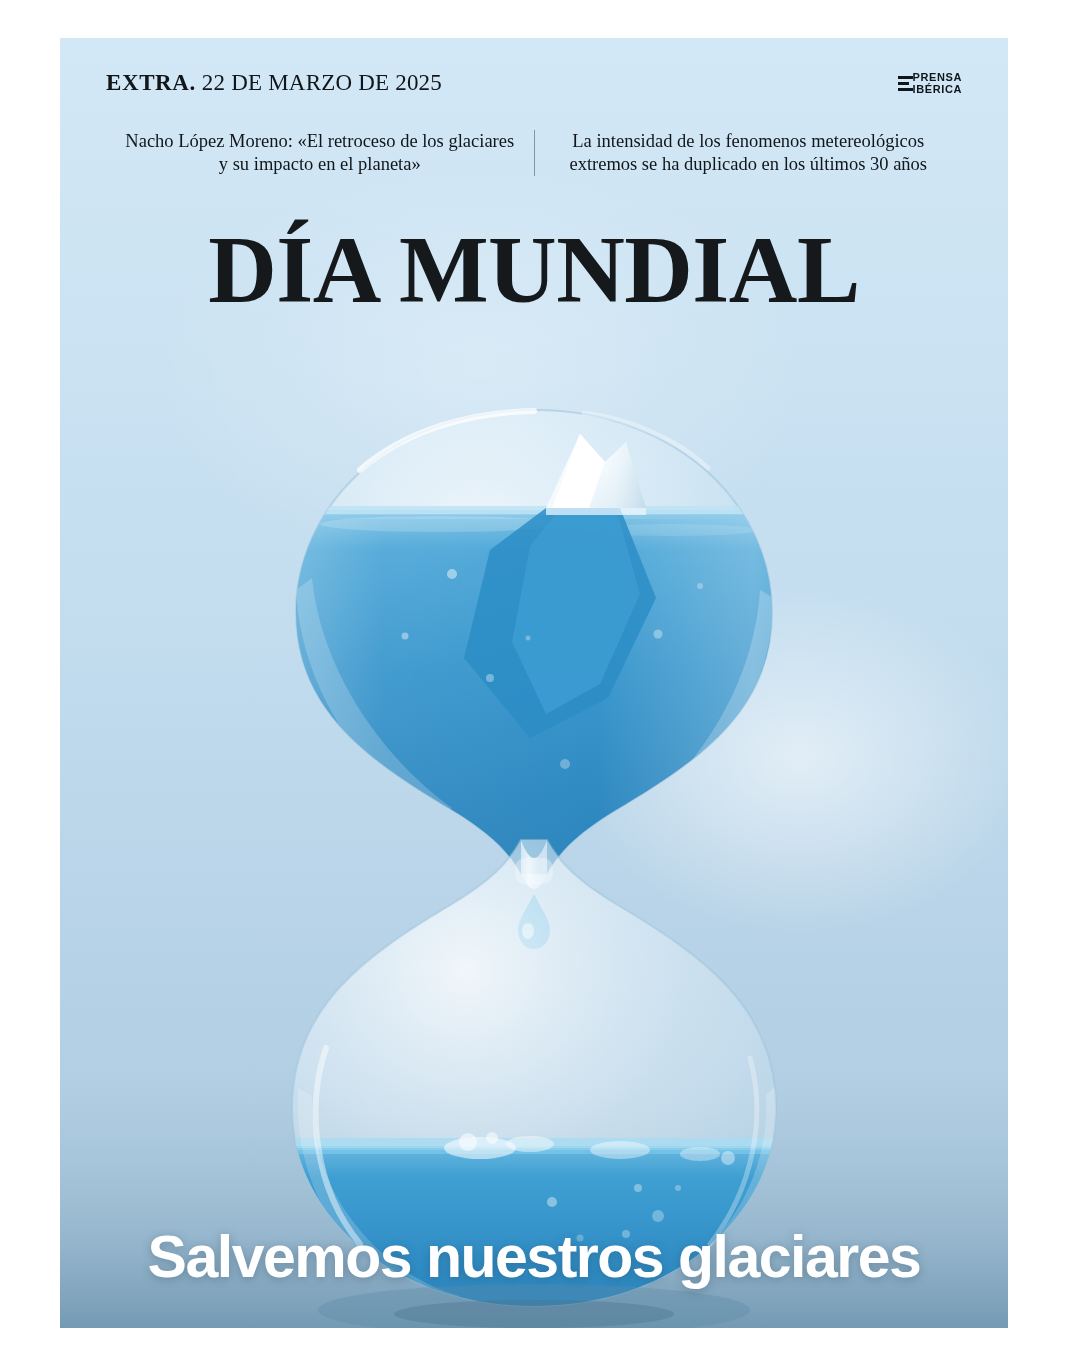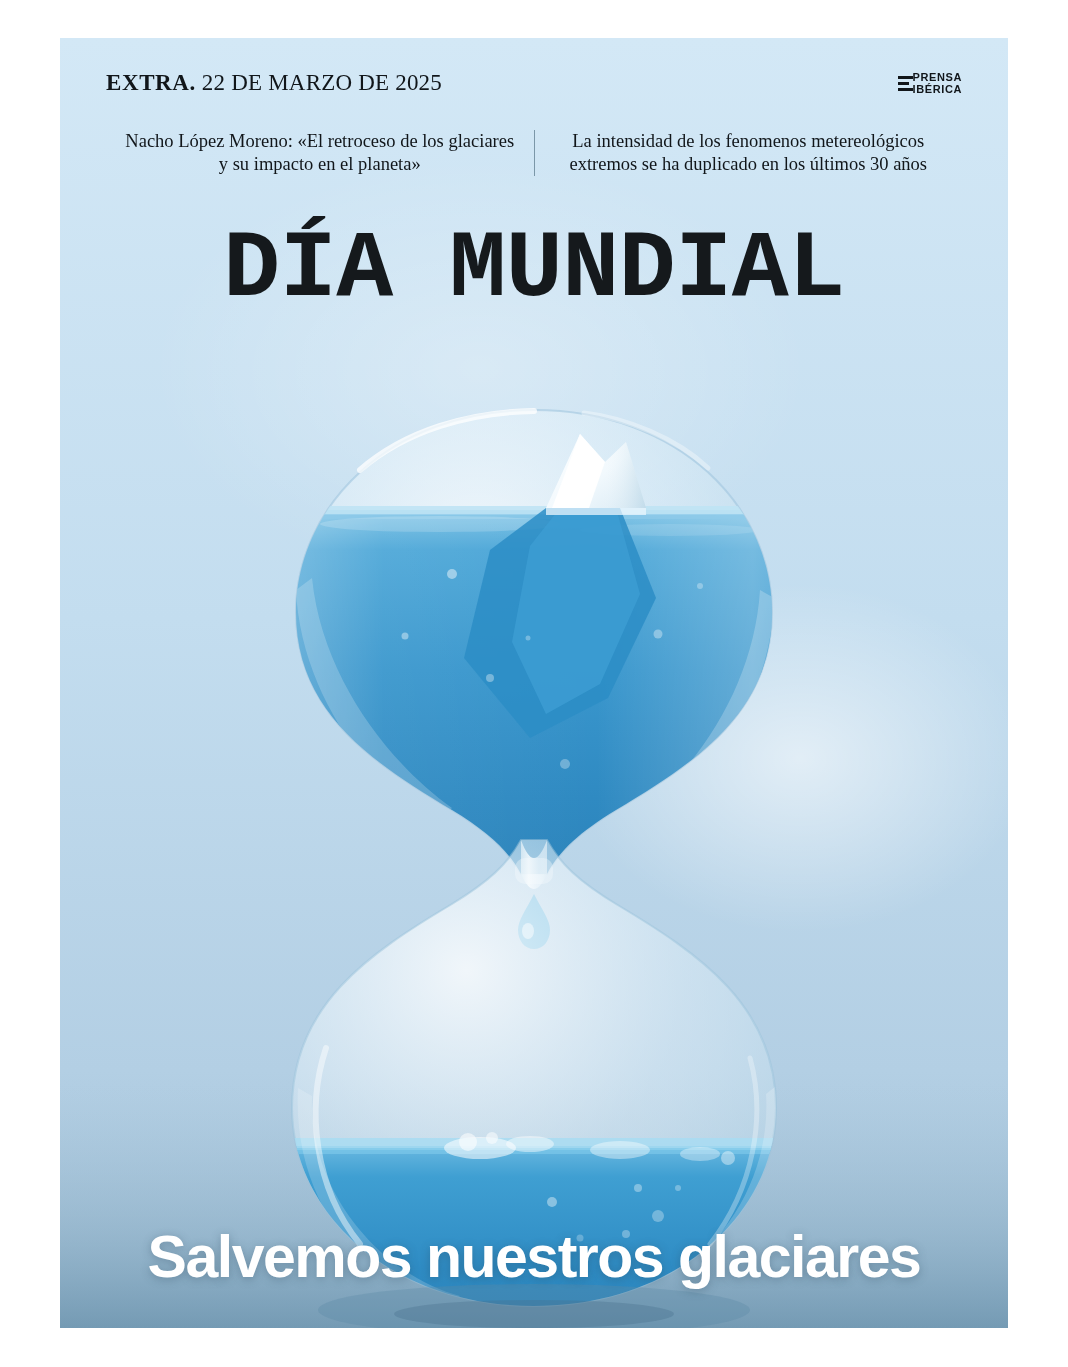--- a/index.html
+++ b/index.html
@@ -136,21 +136,20 @@
     color: #15191c;
     font-family: "Liberation Serif", serif;
     font-weight: bold;
     letter-spacing: -1px;
   }
   .headline .l1 {
     display: block;
     font-size: 95px;
     line-height: 86px;
     letter-spacing: -0.5px;
-    font-family: Liberation Mono, monospace;
   }
   .headline .l2 {
     display: block;
     font-size: 95px;
     line-height: 92px;
     letter-spacing: -0.5px;
   }
 
   
   .art {

